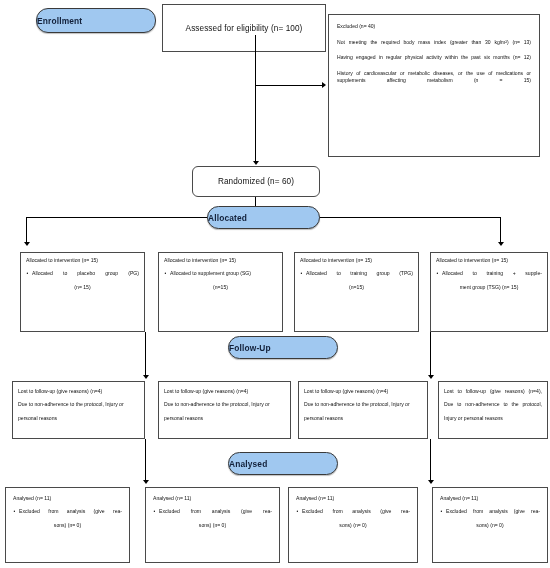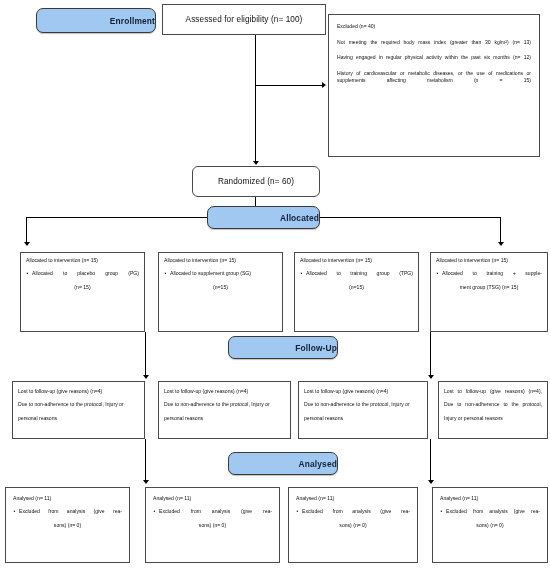--- a/index.html
+++ b/index.html
@@ -46,24 +46,24 @@
     color: #111111;
     letter-spacing: .1px;
   }
 
   
   .stage {
     position: absolute;
     box-sizing: border-box;
     background: #a0c8f0;
     border: 1px solid #3a3a3a;
-    border-radius: 7px;
+    border-radius: 12px;
     display: flex;
     align-items: center;
-    justify-content: flex-end;
+    justify-content: flex-start;
     box-shadow: 0 1px 1px rgba(0,0,0,.25);
     z-index: 4;
   }
   .stage .label {
     font-size: 8.4px;
     font-weight: bold;
     color: #12203a;
     letter-spacing: .15px;
   }
 
@@ -133,21 +133,21 @@
   </div>
 
   <div class="stage" style="left:228px; top:336px; width:110px; height:23px;">
     <span class="label">Follow-Up</span>
   </div>
 
   <div class="stage" style="left:228px; top:452px; width:110px; height:23px;">
     <span class="label">Analysed</span>
   </div>
 
-  <div class="box centered" style="left:162px; top:4px; width:164px; height:31px;">
+  <div class="box centered" style="left:162px; top:4px; width:164px; height:48px;">
     <span class="label">Assessed for eligibility (n= 100)</span>
   </div>
 
   <div class="box excluded" style="left:328px; top:14px; width:212px; height:143px; padding:8px 8px;">
     <p class="lead">Excluded (n= 40)</p>
     <p class="just">Not meeting the required body mass index (greater than 30 kg/m²) (n= 13)</p>
     <p class="just">Having engaged in regular physical activity within the past six months (n= 12)</p>
     <p class="just">History of cardiovascular or metabolic diseases, or the use of medications or supplements affecting metabolism (n = 15)</p>
   </div>
 

